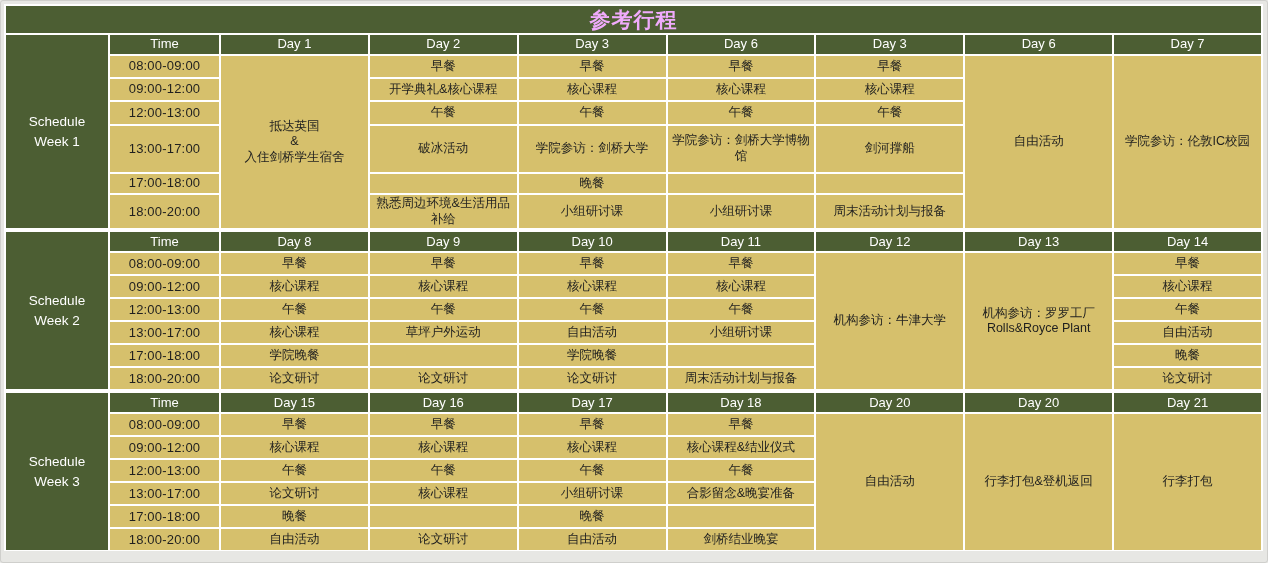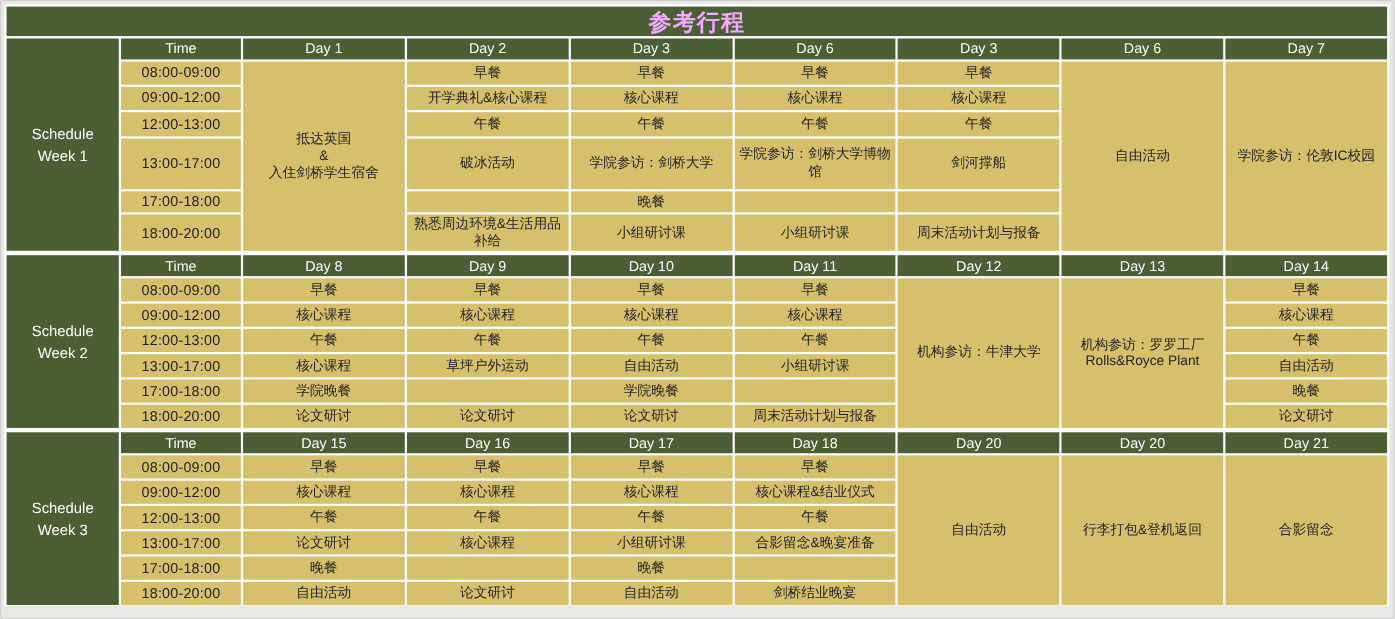--- a/index.html
+++ b/index.html
@@ -268,21 +268,21 @@
         <td class="th">Day 21</td>
       </tr>
       <tr class="r-d">
         <td class="time">08:00-09:00</td>
         <td>早餐</td>
         <td>早餐</td>
         <td>早餐</td>
         <td>早餐</td>
         <td rowspan="6">自由活动</td>
         <td rowspan="6">行李打包&amp;登机返回</td>
-        <td rowspan="6">合影留念</td>
+        <td rowspan="6">行李打包</td>
       </tr>
       <tr class="r-d">
         <td class="time">09:00-12:00</td>
         <td>核心课程</td>
         <td>核心课程</td>
         <td>核心课程</td>
         <td>核心课程&amp;结业仪式</td>
       </tr>
       <tr class="r-d">
         <td class="time">12:00-13:00</td>

